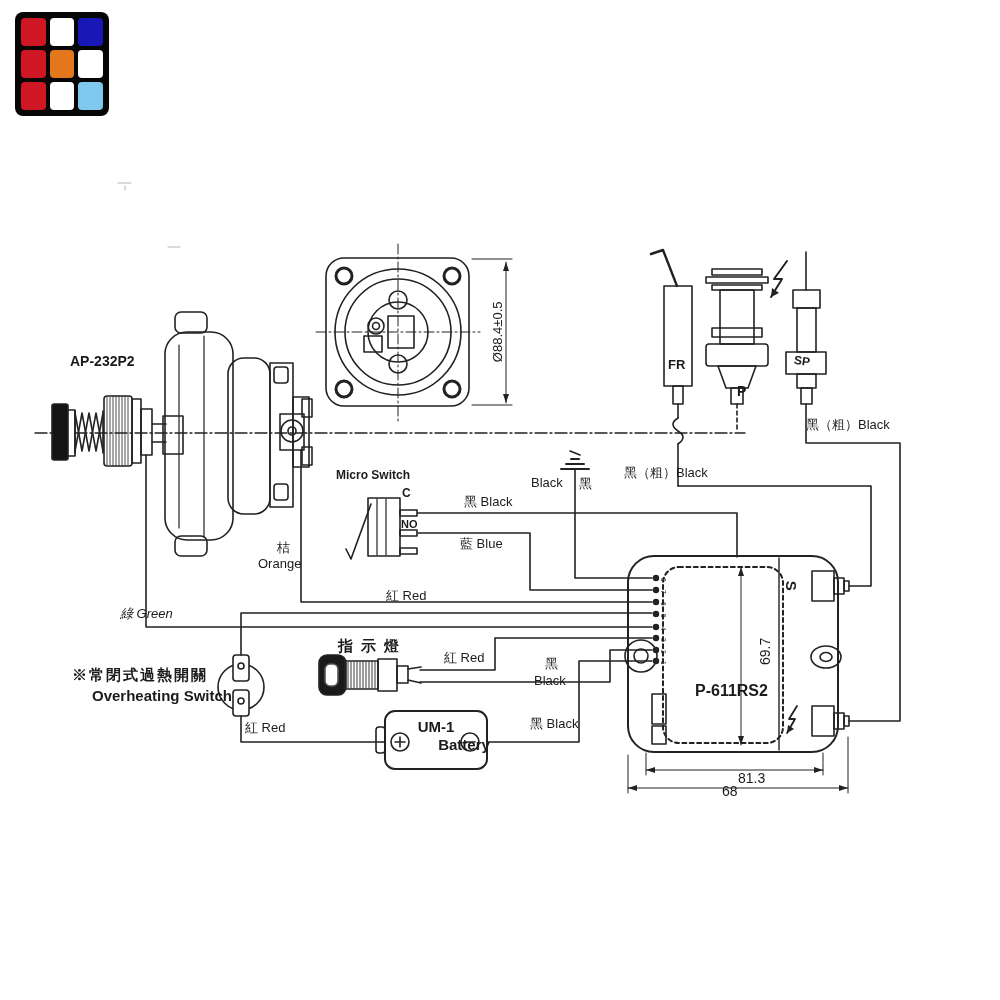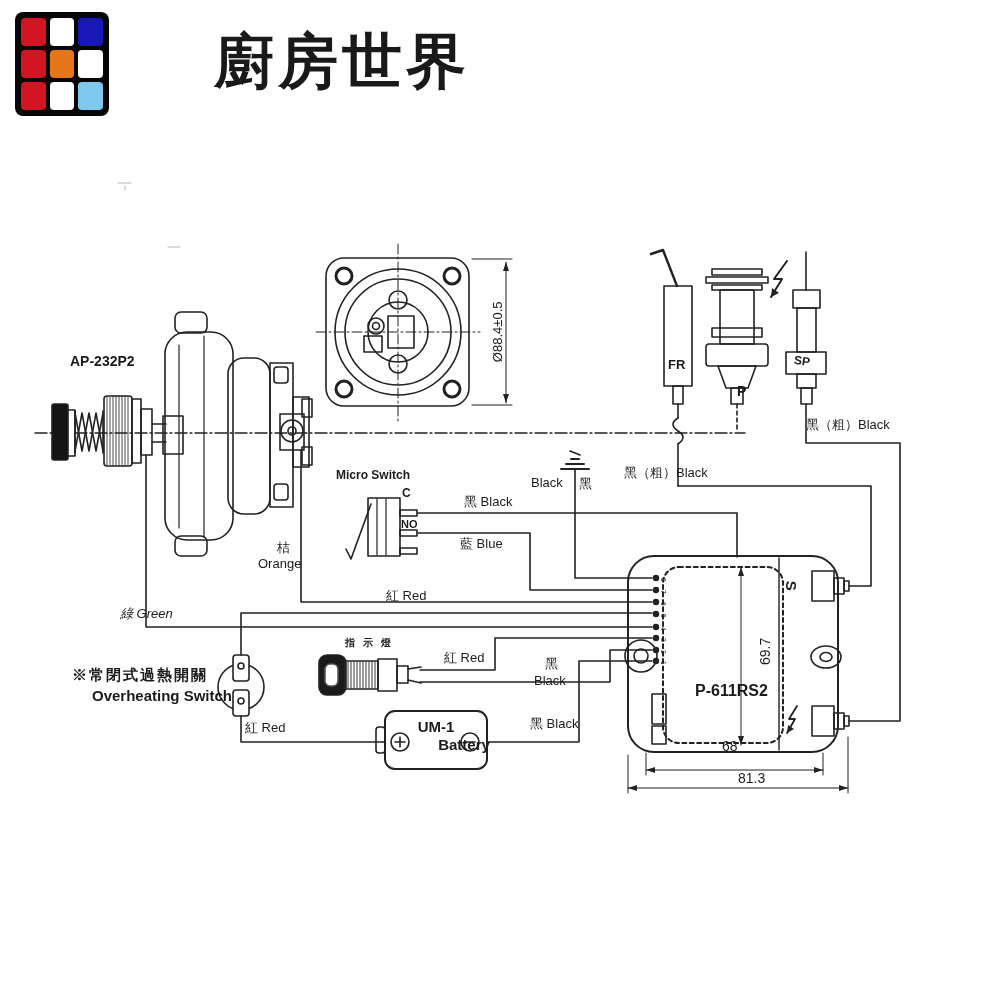--- a/index.html
+++ b/index.html
@@ -256,21 +256,20 @@
     <div class="logo-sq" style="background:#d01622"></div>
     <div class="logo-sq" style="background:#ffffff"></div>
     <div class="logo-sq" style="background:#1718b5"></div>
     <div class="logo-sq" style="background:#d01622"></div>
     <div class="logo-sq" style="background:#e4771b"></div>
     <div class="logo-sq" style="background:#ffffff"></div>
     <div class="logo-sq" style="background:#d01622"></div>
     <div class="logo-sq" style="background:#ffffff"></div>
     <div class="logo-sq" style="background:#7fc9ef"></div>
   </div>
-  <div class="cnname">廚房世界</div>
 
   <div class="lbl b" style="left:70px;top:354px;font-size:14px;">AP-232P2</div>
 
   <div class="lbl rotm90" style="left:457px;top:325px;width:82px;font-size:13px;text-align:center;">Ø88.4±0.5</div>
 
   <div class="lbl b" style="left:336px;top:469px;font-size:12px;">Micro Switch</div>
   <div class="lbl b" style="left:402px;top:487px;font-size:12px;">C</div>
   <div class="lbl b" style="left:401px;top:519px;font-size:11px;">NO</div>
 
   <div class="lbl" style="left:464px;top:495px;font-size:13px;">黑 Black</div>
@@ -282,34 +281,34 @@
   <div class="lbl" style="left:806px;top:418px;font-size:13px;">黑（粗）Black</div>
 
   <div class="lbl" style="left:386px;top:589px;font-size:13px;">紅 Red</div>
   <div class="lbl" style="left:120px;top:607px;font-size:13px;font-style:italic;">綠 Green</div>
   <div class="lbl" style="left:277px;top:541px;font-size:13px;">桔</div>
   <div class="lbl" style="left:258px;top:557px;font-size:13px;">Orange</div>
 
   <div class="lbl b" style="left:72px;top:667px;font-size:15px;letter-spacing:2px;">※常閉式過熱開關</div>
   <div class="lbl b" style="left:92px;top:688px;font-size:15px;">Overheating Switch</div>
 
-  <div class="lbl b" style="left:345px;top:638px;font-size:10px;letter-spacing:8px;text-align:right;">指示燈</div>
+  <div class="lbl b" style="left:338px;top:638px;font-size:15px;letter-spacing:8px;text-align:right;">指示燈</div>
   <div class="lbl" style="left:444px;top:651px;font-size:13px;">紅 Red</div>
   <div class="lbl" style="left:545px;top:657px;font-size:13px;">黑</div>
   <div class="lbl" style="left:534px;top:674px;font-size:13px;">Black</div>
 
   <div class="lbl" style="left:530px;top:717px;font-size:13px;">黑 Black</div>
   <div class="lbl" style="left:245px;top:721px;font-size:13px;">紅 Red</div>
 
   <div class="lbl b" style="left:400px;top:719px;width:72px;text-align:center;font-size:15px;">UM-1</div>
   <div class="lbl b" style="left:400px;top:737px;width:72px;text-align:center;font-size:15px;padding-left:28px;">Battery</div>
 
   <div class="lbl b" style="left:668px;top:358px;font-size:13px;">FR</div>
   <div class="lbl b" style="left:737px;top:384px;font-size:14px;">P</div>
   <div class="lbl b" style="left:794px;top:355px;font-size:12px;transform:rotate(8deg);">SP</div>
 
   <div class="lbl b" style="left:695px;top:683px;font-size:16px;">P-611RS2</div>
   <div class="lbl b rot90" style="left:786px;top:578px;font-size:15px;">S</div>
   <div class="lbl rotm90" style="left:745px;top:644px;width:40px;text-align:center;font-size:14px;">69.7</div>
-  <div class="lbl" style="left:722px;top:739px;font-size:14px;">68</div>
+  <div class="lbl" style="left:722px;top:784px;font-size:14px;">68</div>
   <div class="lbl" style="left:714px;top:771px;font-size:14px;margin-left:24px;">81.3</div>
 
 </div>
 
 </body></html>

